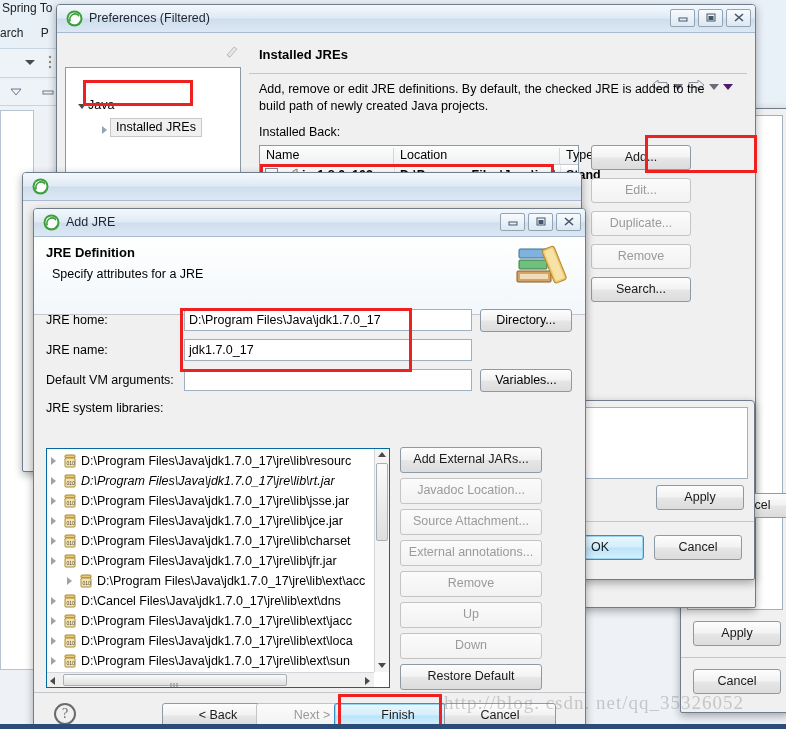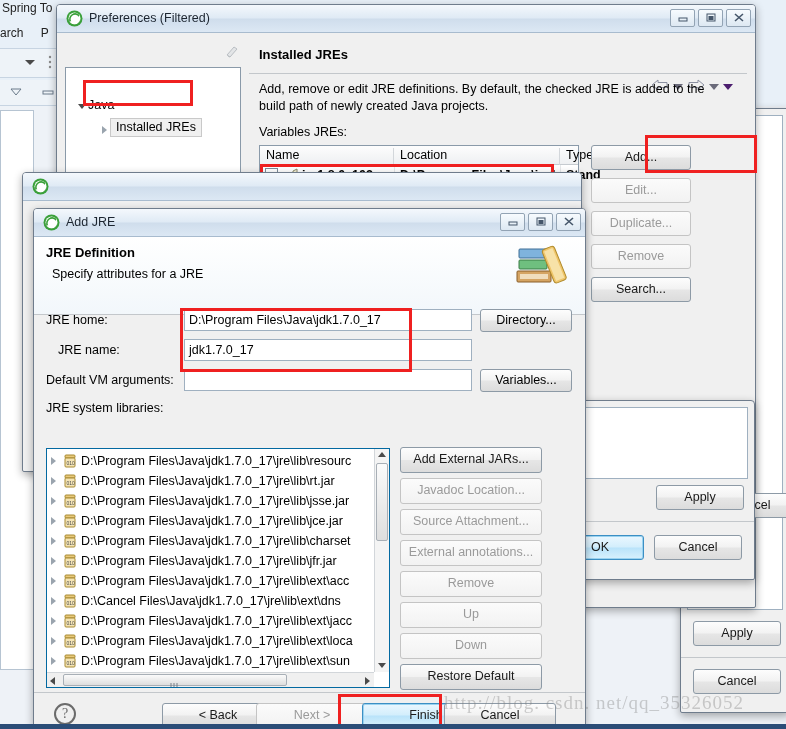--- a/index.html
+++ b/index.html
@@ -426,21 +426,21 @@
           <span>
             <svg width="18" height="12">
                 <path d="M11 1 L17 6 L11 11 L11 8.5 L2 8.5 L2 3.5 L11 3.5 Z" fill="none" stroke="#8a8fa0"></path>
               </svg>
           </span>
           <span class="nav-tri" style="border-top-color:#6a6a7a"></span>
           <span class="nav-tri"></span>
         </div>
         <div class="prefs-hr"></div>
         <div class="prefs-desc">Add, remove or edit JRE definitions. By default, the checked JRE is added to the build path of newly created Java projects.</div>
-        <div class="prefs-label">Variables JREs:</div>
+        <div class="prefs-label">Installed Back:</div>
 
         <div class="jre-table">
           <div class="tbl-header">
             <span class="th" style="left:0;width:134px">Name</span>
             <span class="th" style="left:134px;width:166px">Location</span>
             <span class="th" style="left:300px;width:60px;border-right:none">Type</span>
           </div>
           <div class="vline" style="left:134px"></div>
           <div class="vline" style="left:300px"></div>
           <div class="hline" style="top:40px"></div>
@@ -565,42 +565,42 @@
               <rect x="36" y="6" width="9" height="32" fill="#f7e2a8"></rect>
             </g>
           </svg>
         </span>
       </div>
 
       <span class="fld-label" style="left:12px; top:76px;">JRE home:</span>
       <span class="fld" style="left:150px; top:72px; width:288px;">D:\Program Files\Java\jdk1.7.0_17</span>
       <span class="sbtn" style="left:446px; top:72px; width:92px;">Directory...</span>
 
-      <span class="fld-label" style="left:24px; top:106px;">JRE name:</span>
+      <span class="fld-label" style="left:12px; top:106px;">JRE name:</span>
       <span class="fld" style="left:150px; top:102px; width:288px;">jdk1.7.0_17</span>
 
       <span class="fld-label" style="left:12px; top:136px;">Default VM arguments:</span>
       <span class="fld" style="left:150px; top:132px; width:288px;"></span>
       <span class="sbtn" style="left:446px; top:132px; width:92px;">Variables...</span>
 
       <span class="fld-label" style="left:12px; top:164px;">JRE system libraries:</span>
 
       <div class="lib-list">
         <div class="lib-item" style="top:2px; width:330px;">
           <span class="lib-tri"></span>
           <span style="position:absolute;left:12px;top:3px;">
             <svg width="14" height="14">
                 <rect x="2" y="1" width="10" height="3" rx="1" fill="#e8c97a" stroke="#a88a32"></rect>
                 <rect x="2" y="4" width="10" height="9" rx="1" fill="#f4e4b4" stroke="#a88a32"></rect>
                 <text x="3.5" y="11" font-size="5" fill="#4a4a4a">010</text>
               </svg>
           </span>
           <span class="lib-txt">D:\Program Files\Java\jdk1.7.0_17\jre\lib\resourc</span>
         </div>
-        <div class="lib-item" style="top:22px; width:330px;">
+        <div class="lib-item" style="top:22px; width:330px;font-style:italic;">
           <span class="lib-tri"></span>
           <span style="position:absolute;left:12px;top:3px;">
             <svg width="14" height="14">
                 <rect x="2" y="1" width="10" height="3" rx="1" fill="#e8c97a" stroke="#a88a32"></rect>
                 <rect x="2" y="4" width="10" height="9" rx="1" fill="#f4e4b4" stroke="#a88a32"></rect>
                 <text x="3.5" y="11" font-size="5" fill="#4a4a4a">010</text>
               </svg>
           </span>
           <span class="lib-txt">D:\Program Files\Java\jdk1.7.0_17\jre\lib\rt.jar</span>
         </div>
@@ -641,21 +641,21 @@
           <span class="lib-tri"></span>
           <span style="position:absolute;left:12px;top:3px;">
             <svg width="14" height="14">
                 <rect x="2" y="1" width="10" height="3" rx="1" fill="#e8c97a" stroke="#a88a32"></rect>
                 <rect x="2" y="4" width="10" height="9" rx="1" fill="#f4e4b4" stroke="#a88a32"></rect>
                 <text x="3.5" y="11" font-size="5" fill="#4a4a4a">010</text>
               </svg>
           </span>
           <span class="lib-txt">D:\Program Files\Java\jdk1.7.0_17\jre\lib\jfr.jar</span>
         </div>
-        <div class="lib-item" style="top:122px; width:330px;">
+        <div class="lib-item" style="top:122px; width:330px;margin-left:16px;">
           <span class="lib-tri"></span>
           <span style="position:absolute;left:12px;top:3px;">
             <svg width="14" height="14">
                 <rect x="2" y="1" width="10" height="3" rx="1" fill="#e8c97a" stroke="#a88a32"></rect>
                 <rect x="2" y="4" width="10" height="9" rx="1" fill="#f4e4b4" stroke="#a88a32"></rect>
                 <text x="3.5" y="11" font-size="5" fill="#4a4a4a">010</text>
               </svg>
           </span>
           <span class="lib-txt">D:\Program Files\Java\jdk1.7.0_17\jre\lib\ext\acc</span>
         </div>
@@ -740,21 +740,21 @@
         <div class="btn disabled" style="height:26px;margin-bottom:5px;">Remove</div>
         <div class="btn disabled" style="height:26px;margin-bottom:5px;">Up</div>
         <div class="btn disabled" style="height:26px;margin-bottom:5px;">Down</div>
         <div class="btn" style="height:26px;margin-bottom:5px;">Restore Default</div>
       </div>
 
       <div class="aj-footer-hr"></div>
       <span class="help-ico">?</span>
       <div class="btn wiz-btn" style="left:128px;">&lt; Back</div>
       <div class="btn wiz-btn disabled" style="left:222px;">Next &gt;</div>
-      <div class="btn wiz-btn default" style="left:328px;padding-left:16px;">Finish</div>
+      <div class="btn wiz-btn default" style="left:300px;padding-left:16px;">Finish</div>
       <div class="btn wiz-btn" style="left:410px;">Cancel</div>
     </div>
   </div>
 
   <div class="redbox" style="left:180px; top:308px; width:232px; height:64px;"></div>
 
   <div class="redbox" style="left:338px; top:694px; width:104px; height:35px;"></div>
 
   <span class="wm" style="left:444px; top:692px;">http://blog. csdn. net/qq_35326052</span>
 

